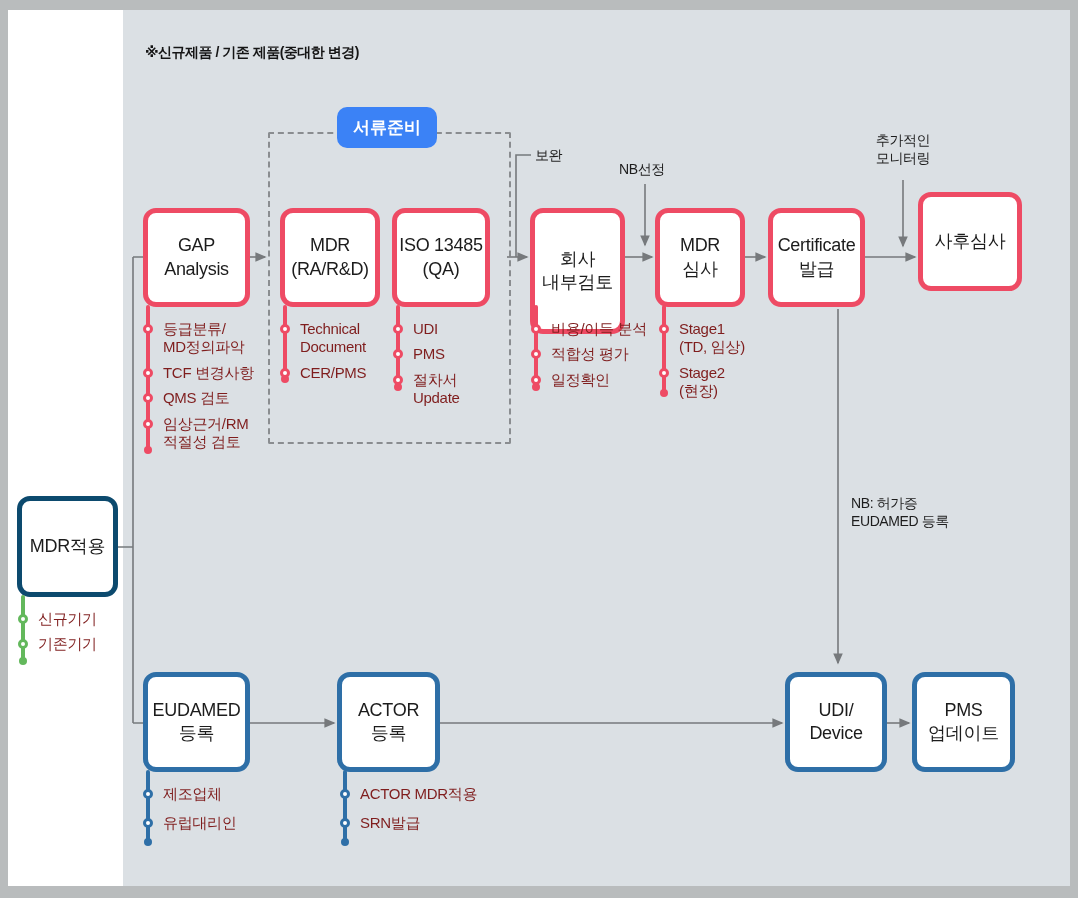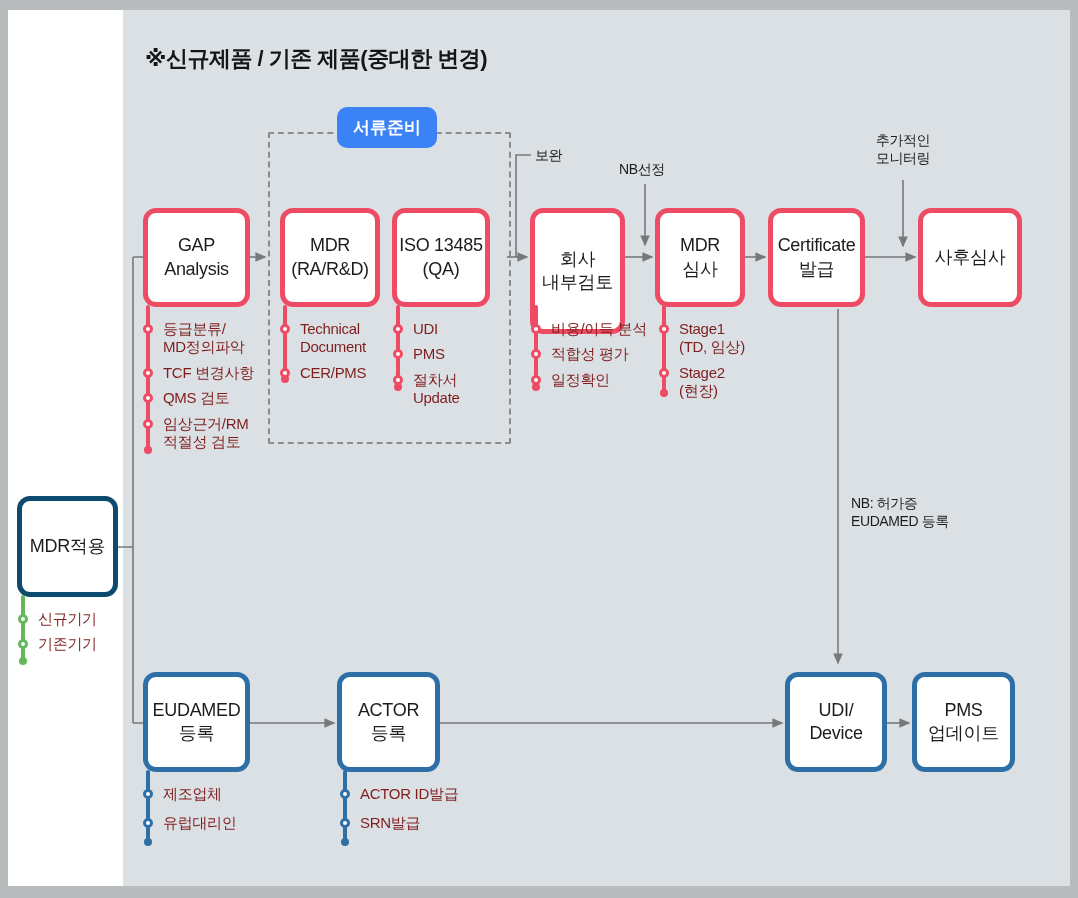--- a/index.html
+++ b/index.html
@@ -7,21 +7,21 @@
     position:relative;
     width:1078px;height:898px;
     background:#b9bcbd;
     font-family:"Liberation Sans","DejaVu Sans",sans-serif;
     overflow:hidden;
   }
   .white-strip{position:absolute;left:8px;top:10px;width:115px;height:876px;background:#ffffff;}
   .panel{position:absolute;left:123px;top:10px;width:947px;height:876px;background:#dbe0e4;}
   .page-title{
     position:absolute;left:145px;top:44px;
-    font-size:22px;font-weight:bold;color:#151515;letter-spacing:-0.5px;text-align:center;
+    font-size:14px;font-weight:bold;color:#151515;letter-spacing:-0.5px;text-align:center;
   }
   .dashed-group{
     position:absolute;left:268px;top:132px;width:239px;height:308px;
     border:2px dashed #8a8d90;border-radius:2px;
   }
   .prep-badge{
     position:absolute;left:337px;top:107px;width:100px;height:41px;
     background:#3b82f6;border-radius:10px;
     color:#ffffff;font-size:17px;font-weight:bold;
     display:flex;align-items:center;justify-content:center;
@@ -126,21 +126,21 @@
 내부검토</span>
   </div>
   <div class="box pink" style="left:655px;top:208px;width:90px;height:99px">
     <span class="box-title">MDR
 심사</span>
   </div>
   <div class="box pink" style="left:768px;top:208px;width:97px;height:99px">
     <span class="box-title">Certificate
 발급</span>
   </div>
-  <div class="box pink" style="left:918px;top:208px;width:104px;height:99px">
+  <div class="box pink" style="left:918px;top:192px;width:104px;height:99px">
     <span class="box-title">사후심사</span>
   </div>
 
   <div class="blist pink" style="left:146px;top:305px">
     <div class="stem" style="height:145px"></div>
     <div class="item">등급분류/
 MD정의파악</div>
     <div class="item">TCF 변경사항</div>
     <div class="item">QMS 검토</div>
     <div class="item">임상근거/RM
@@ -190,21 +190,21 @@
 업데이트</span>
   </div>
 
   <div class="blist blue loose" style="left:146px;top:770px">
     <div class="stem" style="height:72px"></div>
     <div class="item">제조업체</div>
     <div class="item">유럽대리인</div>
   </div>
   <div class="blist blue loose" style="left:343px;top:770px">
     <div class="stem" style="height:72px"></div>
-    <div class="item">ACTOR ID발급</div>
+    <div class="item">ACTOR MDR적용</div>
     <div class="item">SRN발급</div>
   </div>
 
   <div class="note" style="left:535px;top:146px">보완</div>
   <div class="note" style="left:619px;top:160px">NB선정</div>
   <div class="note center" style="left:866px;top:131px;width:74px">추가적인
 모니터링</div>
   <div class="note" style="left:851px;top:494px">NB: 허가증
 EUDAMED 등록</div>
 </div>

